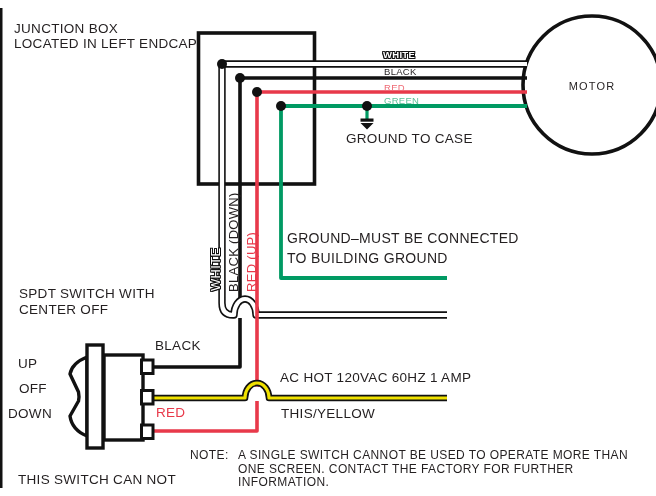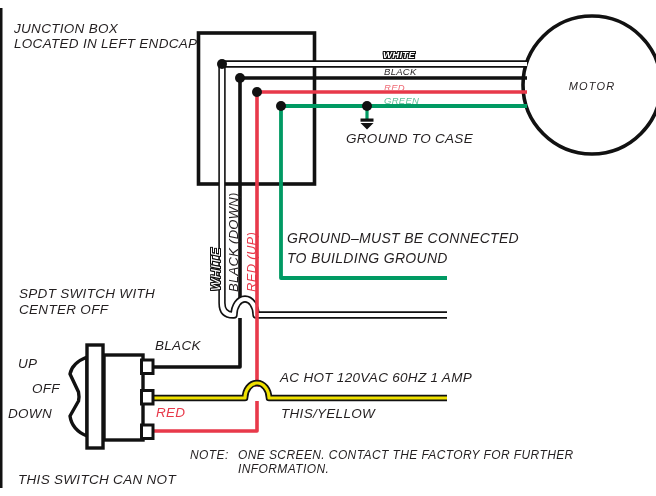--- a/index.html
+++ b/index.html
@@ -1,18 +1,18 @@
 <!DOCTYPE html>
 <html><head>
 <meta charset="utf-8">
 <style>
   html,body{margin:0;padding:0;background:#fff;}
   #stage{
     position:relative;width:656px;height:488px;background:#ffffff;
-    overflow:hidden;font-family:"Liberation Sans",sans-serif;color:#231f20;font-style:italic;
+    overflow:hidden;font-family:"Liberation Sans",sans-serif;color:#231f20;
   }
   #stage svg{position:absolute;left:0;top:0;}
   .lbl{position:absolute;white-space:nowrap;font-size:13.5px;letter-spacing:.3px;line-height:15px;}
   .lbl.small{font-size:12px;letter-spacing:.4px;line-height:13.5px;}
   .lbl.tiny{font-size:9.5px;letter-spacing:.3px;font-weight:bold;line-height:10px;}
   .lbl.red{color:#e8394a;}
   .lbl.red-lt{color:#ef6a75;}
   .lbl.green-lt{color:#5bbf96;}
   .outline{
     color:#fff;
@@ -94,35 +94,36 @@
   <div class="lbl vert outline" style="left:208px;top:291px;font-size:13px;">WHITE</div>
   <div class="lbl vert" style="left:226px;top:292px;font-size:13px;">BLACK (DOWN)</div>
   <div class="lbl vert red" style="left:244px;top:292px;font-size:13px;">RED (UP)</div>
 
   <div class="lbl" style="left:19px;top:286px;line-height:15.5px;">
     <div>SPDT SWITCH WITH</div>
     <div>CENTER OFF</div>
   </div>
 
   <div class="lbl" style="left:18px;top:356px;">UP</div>
-  <div class="lbl" style="left:32px;top:381px;">OFF</div>
+  <div class="lbl" style="left:19px;top:381px;">OFF</div>
   <div class="lbl" style="left:8px;top:406px;">DOWN</div>
 
   <div class="lbl" style="left:155px;top:338px;">BLACK</div>
 
   <div class="lbl" style="left:280px;top:370px;">AC HOT 120VAC 60HZ 1 AMP</div>
 
   <div class="lbl red" style="left:156px;top:405px;">RED</div>
 
   <div class="lbl" style="left:281px;top:406px;">
     <span>THIS/</span><span class="yellow">YELLOW</span>
   </div>
 
   <div class="lbl small" style="left:190px;top:449px;">NOTE:</div>
   <div class="lbl small" style="left:238px;top:449px;">
+    <div>A SINGLE SWITCH CANNOT BE USED TO OPERATE MORE THAN</div>
     <div>ONE SCREEN. CONTACT THE FACTORY FOR FURTHER</div>
     <div>INFORMATION.</div>
   </div>
 
   <div class="lbl g16" style="left:18px;top:472px;">
     <div>THIS SWITCH CAN NOT</div>
     <div>BE USED WITH LVC</div>
   </div>
 
 </div>

